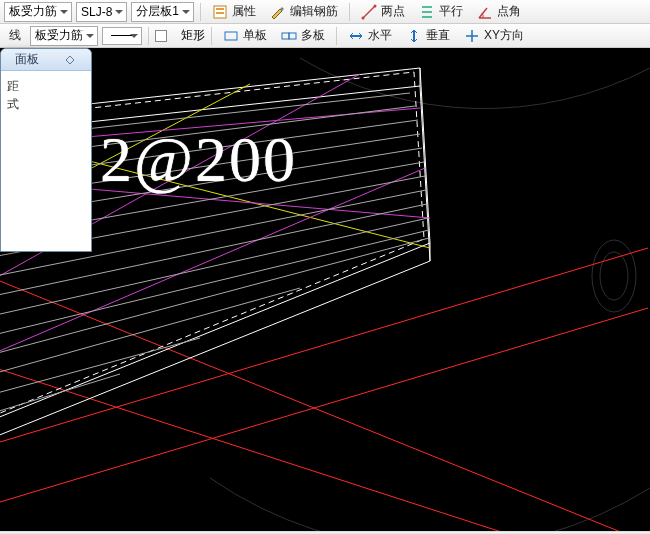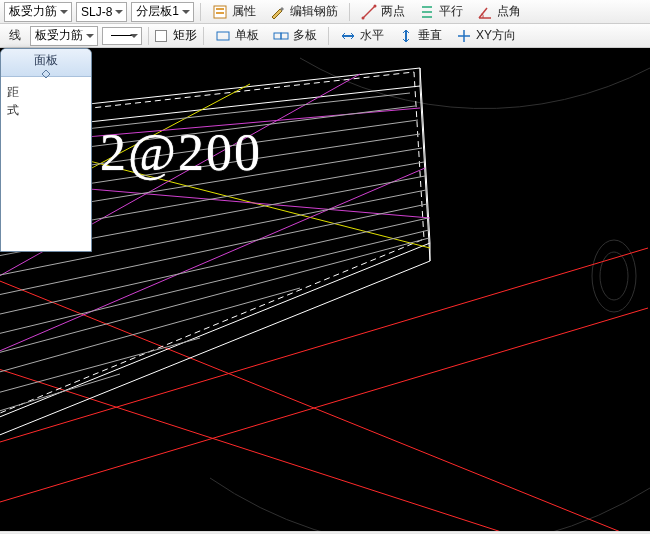--- a/index.html
+++ b/index.html
@@ -83,50 +83,49 @@
     overflow: hidden;
   }
   .viewport svg {
     position:absolute; left:0; top:0;
   }
   .rebar-text {
     position: absolute;
     left: 100px; top: 75px;
     color: #fff;
     font-family: "SimSun", serif;
-    font-size: 52px;
+    font-size: 64px;
     font-weight: normal;
     text-shadow: 0 0 1px #fff;
     letter-spacing: 2px;
     pointer-events: none;
   }
 
   
   .panel {
     position: absolute;
     left: 0; top: 48px;
     width: 92px;
     height: 204px;
     background: #fff;
     border: 1px solid #6f8ba6;
     border-top-left-radius: 6px;
     border-top-right-radius: 6px;
     box-shadow: 1px 2px 6px rgba(0,0,0,.3);
     overflow: hidden;
   }
   .panel-title {
-    height: 28px;
+    height: 22px;
     background: linear-gradient(#e9f1fb,#cddff3);
     border-bottom:1px solid #a9c1dc;
     font-size:12px;
     color:#2a3a55;
     padding: 3px 14px;
     display:flex; align-items:center; justify-content:space-between;
     cursor: move;
-    flex-direction: column;
   }
   .panel-body {
     padding: 6px 6px;
     font-size:12px;
     color:#333;
     line-height: 18px;
   }
   .panel-close {
     width:14px; height:14px;
     display:flex; align-items:center; justify-content:center;
@@ -211,21 +210,21 @@
     <span>线</span>
   </span>
   <span class="dd" style="min-width:66px">
       <span>板受力筋</span>
     </span>
   <span class="linestyle">
       <span class="line"></span>
     </span>
   <span class="sep"></span>
   <span class="chk"></span>
-  <span style="margin-left:2px">矩形</span>
+  <span style="margin-left:10px">矩形</span>
   <span class="sep"></span>
   <span class="tbtn">
     <span class="ico">
       <svg viewBox="0 0 16 16">
           <rect x="2" y="4" width="12" height="8" fill="none" stroke="#2070c0"></rect>
         </svg>
     </span>
     <span>单板</span>
   </span>
   <span class="tbtn">

